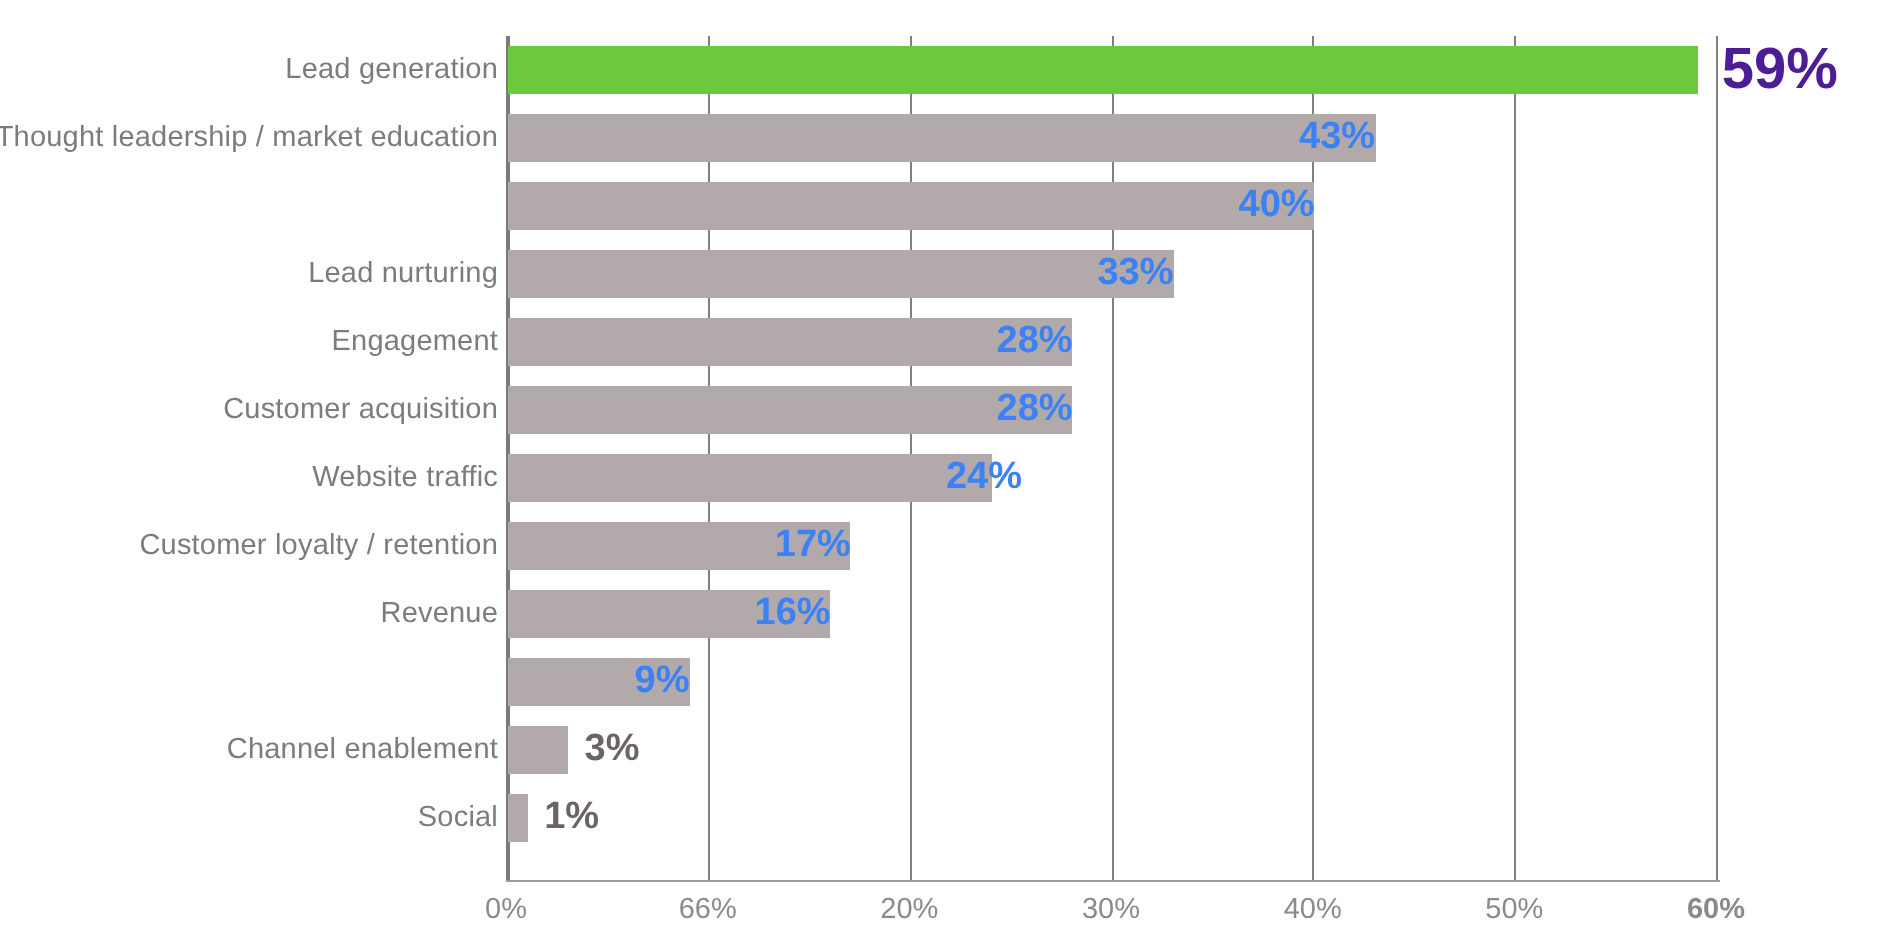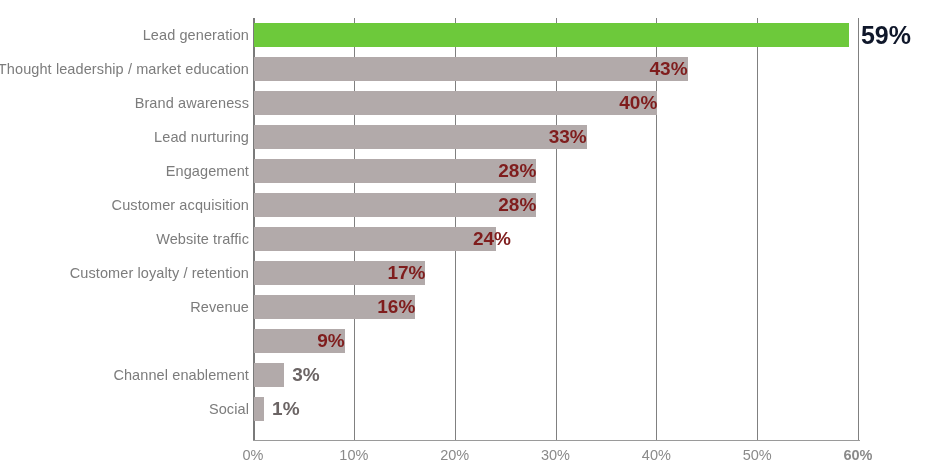--- a/index.html
+++ b/index.html
@@ -99,31 +99,31 @@
   .bar-value {
     position: absolute;
     top: 5px;
     height: 24px;
     line-height: 23px;
     font-size: 19px;
     font-weight: bold;
     white-space: nowrap;
   }
   .bar-value.inside {
-    color: #7f1d1d;
+    color: #3b82f6;
     text-align: right;
     padding-right: 7px;
   }
   .bar-value.outside {
     color: #6b6464;
     padding-left: 8px;
   }
   .bar-value.outside.green {
-    color: #0f172a;
-    font-size: 25px;
+    color: #4c1d95;
+    font-size: 29px;
     line-height: 24px;
     padding-left: 12px;
   }
 
   
   .xticks {
     position: absolute;
     left: 0;
     top: 444px;
     width: 951px;
@@ -168,21 +168,20 @@
         </div>
       </div>
       <div class="bar-row" style="top: 34px;">
         <div class="cat-label">Thought leadership / market education</div>
         <div class="bar-track" style="width: 605px;">
           <div class="bar" style="width: 433.583px;"></div>
           <div class="bar-value inside" style="left: 0px; width: 433.583px;">43%</div>
         </div>
       </div>
       <div class="bar-row" style="top: 68px;">
-        <div class="cat-label">Brand awareness</div>
         <div class="bar-track" style="width: 605px;">
           <div class="bar" style="width: 403.333px;"></div>
           <div class="bar-value inside" style="left: 0px; width: 403.333px;">40%</div>
         </div>
       </div>
       <div class="bar-row" style="top: 102px;">
         <div class="cat-label">Lead nurturing</div>
         <div class="bar-track" style="width: 605px;">
           <div class="bar" style="width: 332.75px;"></div>
           <div class="bar-value inside" style="left: 0px; width: 332.75px;">33%</div>
@@ -240,21 +239,21 @@
         <div class="cat-label">Social</div>
         <div class="bar-track" style="width: 605px;">
           <div class="bar" style="width: 10.0833px;"></div>
           <div class="bar-value outside" style="left: 10.0833px;">1%</div>
         </div>
       </div>
     </div>
 
   <div class="xticks">
       <div class="xtick" style="left: 253px;">0%</div>
-      <div class="xtick" style="left: 353.833px;">10%</div>
+      <div class="xtick" style="left: 353.833px;">66%</div>
       <div class="xtick" style="left: 454.667px;">20%</div>
       <div class="xtick" style="left: 555.5px;">30%</div>
       <div class="xtick" style="left: 656.333px;">40%</div>
       <div class="xtick" style="left: 757.167px;">50%</div>
       <div class="xtick" style="left: 858px; font-weight: bold;">60%</div>
     </div>
 
 </div>
 
 </body></html>

